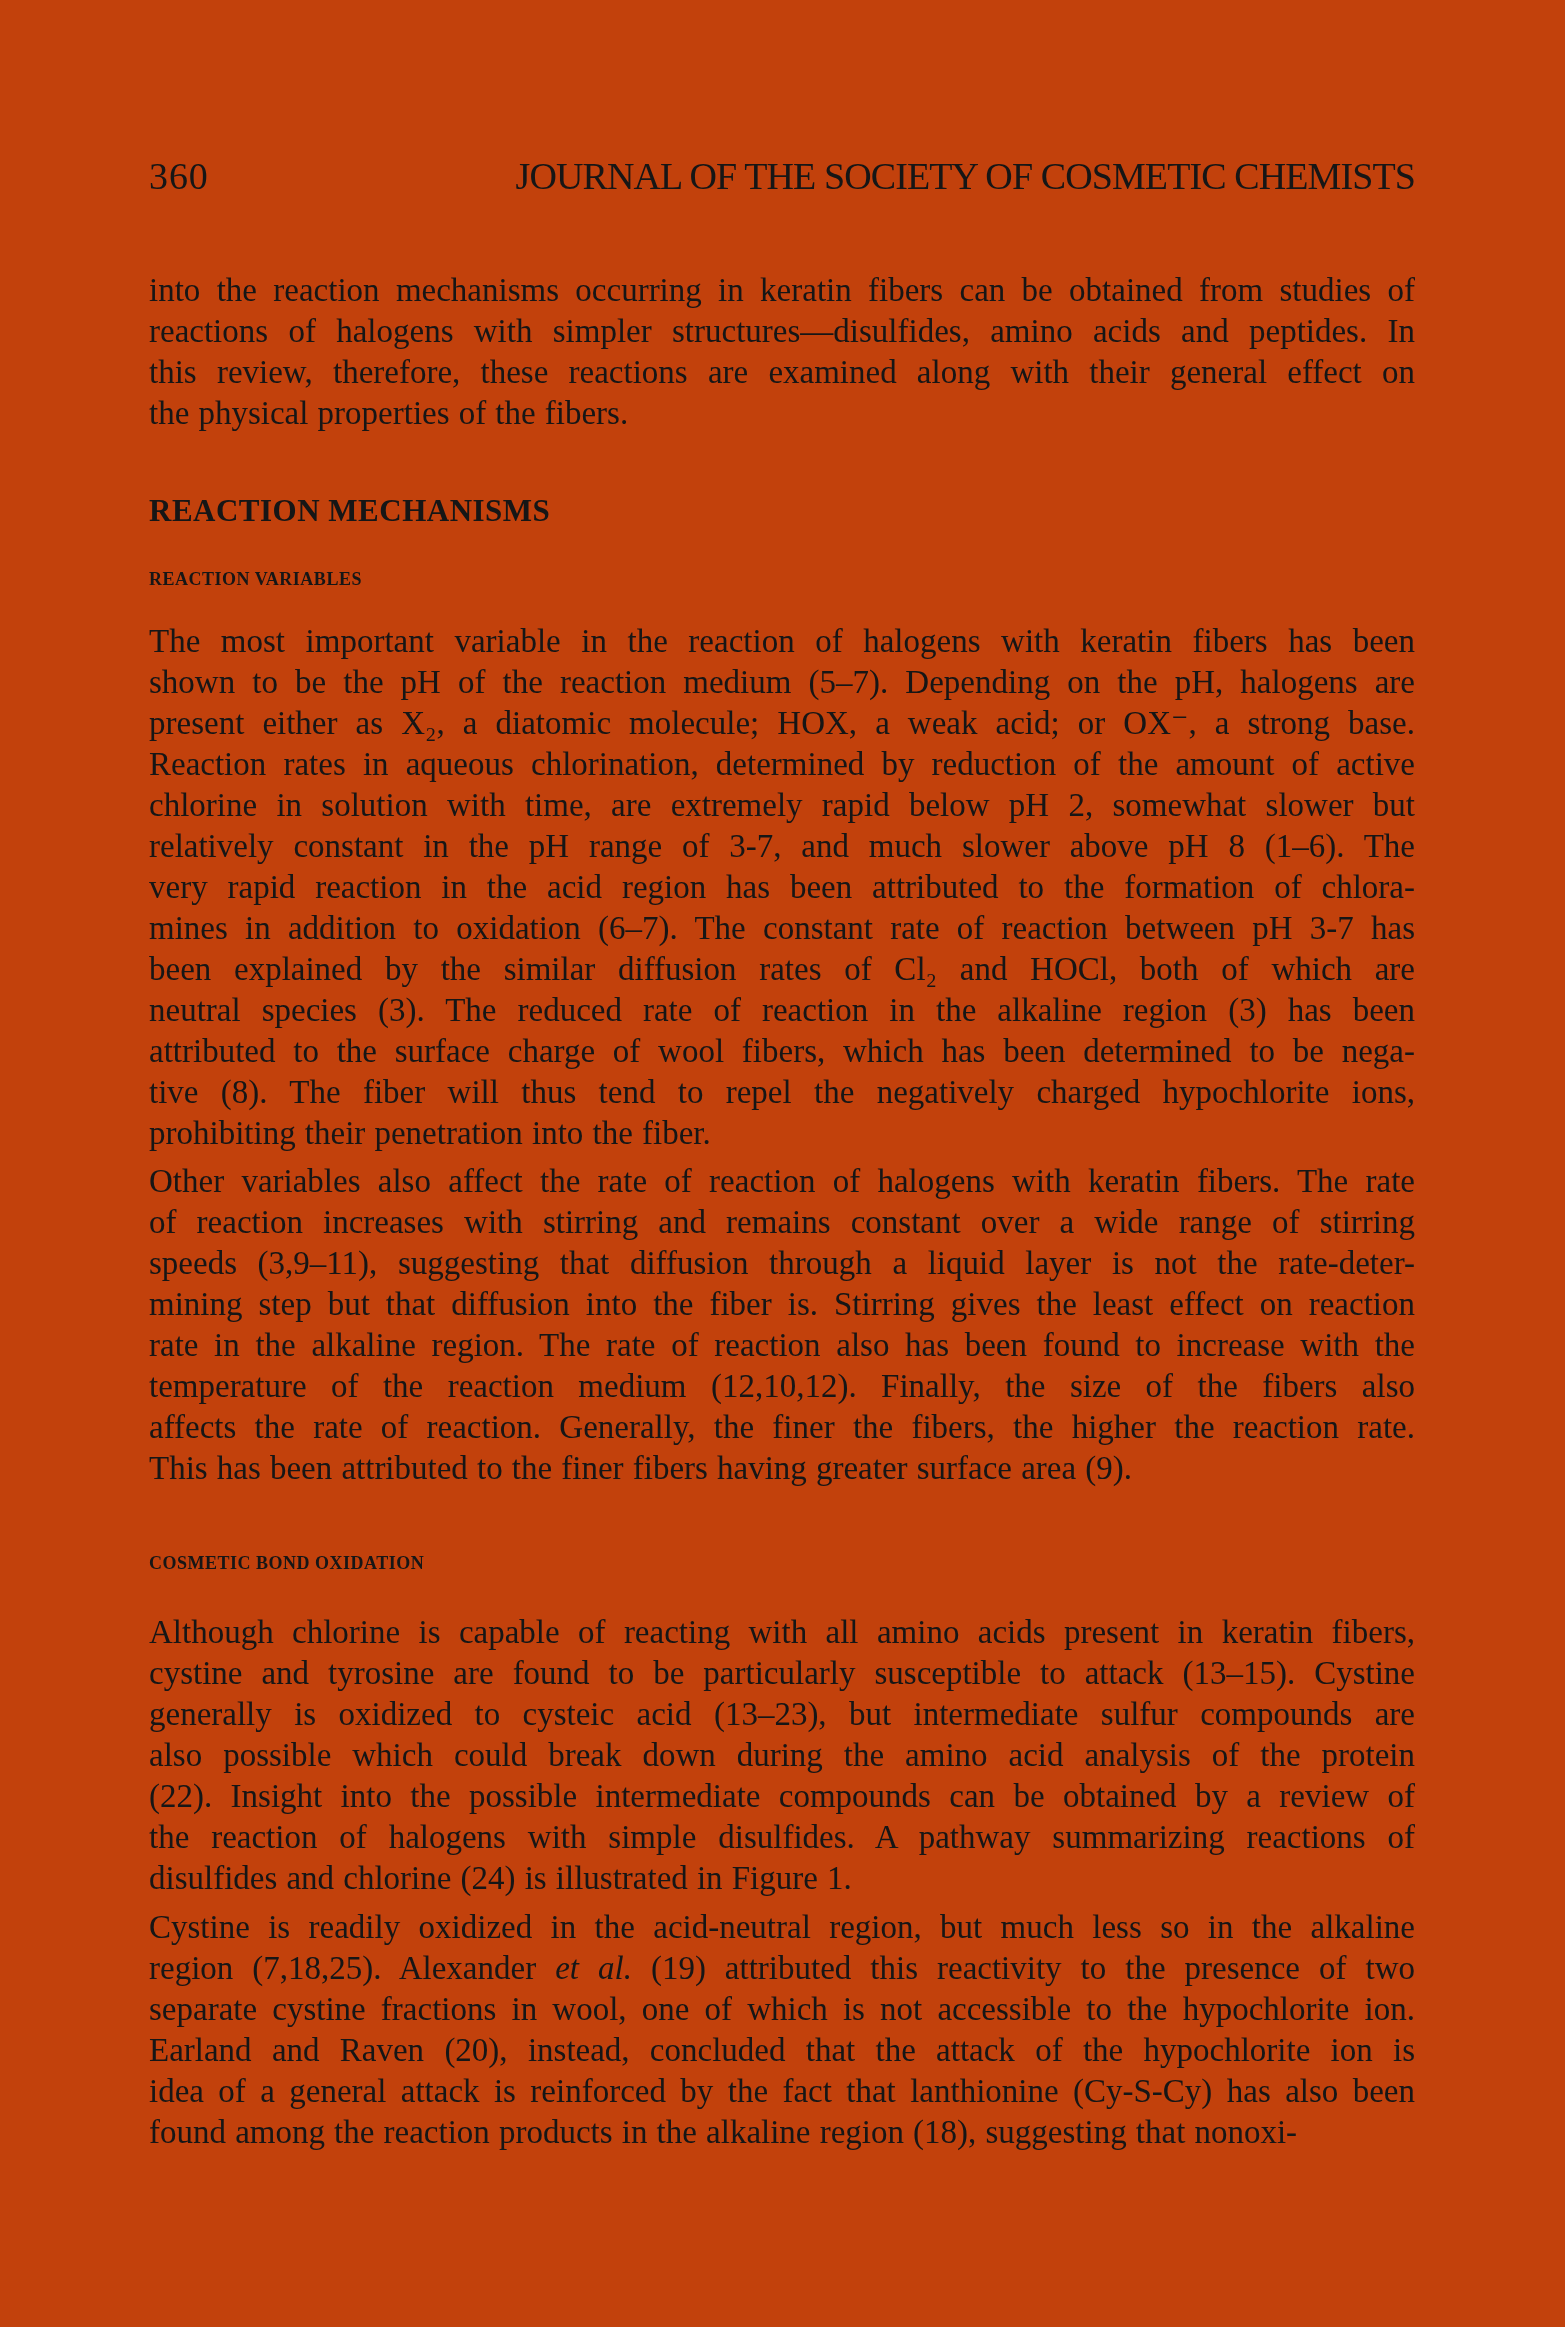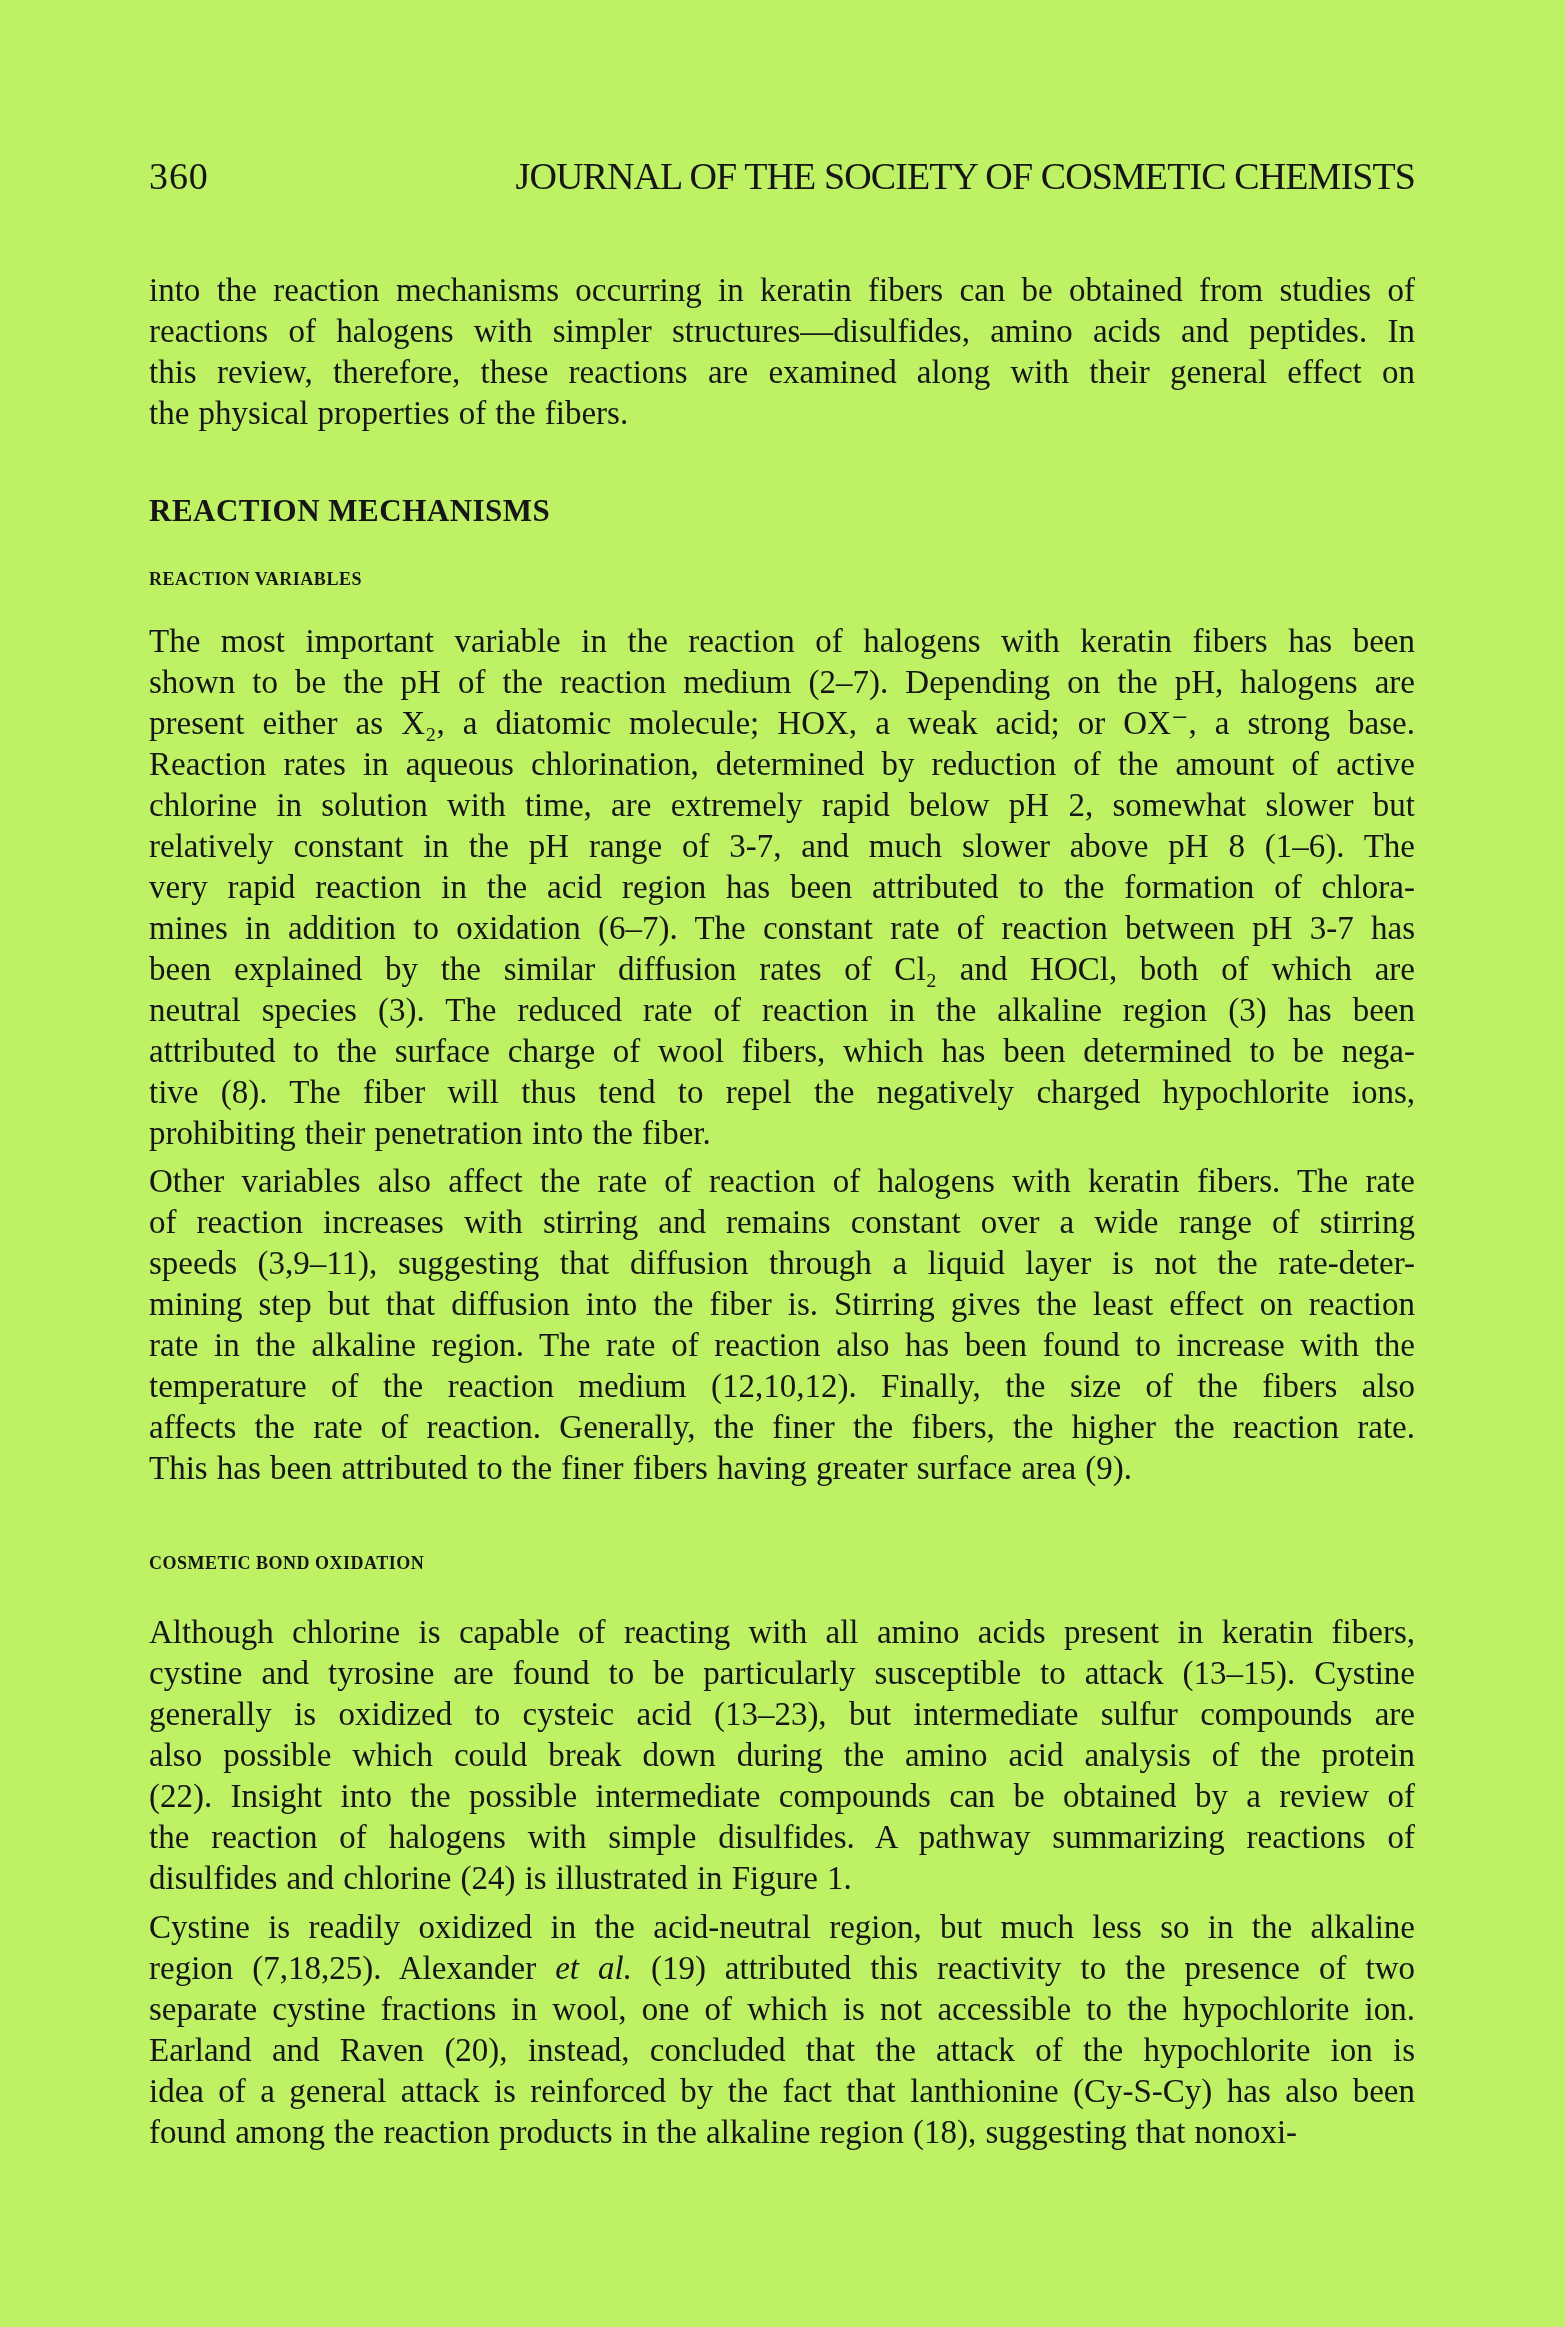--- a/index.html
+++ b/index.html
@@ -4,21 +4,21 @@
 <style>
   html, body {
     margin: 0;
     padding: 0;
     background: #ffffff;
   }
   .page {
     position: relative;
     width: 1566px;
     height: 2328px;
-    background: #bef264;
+    background: #c2410c;
     color: #161616;
     font-family: "Liberation Serif", "DejaVu Serif", serif;
     box-sizing: border-box;
     padding: 0 151px 0 149px;
     overflow: hidden;
   }
   .running-head {
     position: relative;
     margin-top: 156px;
     height: 41px;
@@ -95,21 +95,21 @@
         <div class="tline">this review, therefore, these reactions are examined along with their general effect on</div>
         <div class="tline tline-last">the physical properties of the fibers.</div>
       </section>
 
     <h1 class="section-heading">REACTION MECHANISMS</h1>
 
     <h2 class="subsection-heading">REACTION VARIABLES</h2>
 
     <section class="paragraph para-first">
         <div class="tline">The most important variable in the reaction of halogens with keratin fibers has been</div>
-        <div class="tline">shown to be the pH of the reaction medium (2–7). Depending on the pH, halogens are</div>
+        <div class="tline">shown to be the pH of the reaction medium (5–7). Depending on the pH, halogens are</div>
         <div class="tline">present either as X₂, a diatomic molecule; HOX, a weak acid; or OX⁻, a strong base.</div>
         <div class="tline">Reaction rates in aqueous chlorination, determined by reduction of the amount of active</div>
         <div class="tline">chlorine in solution with time, are extremely rapid below pH 2, somewhat slower but</div>
         <div class="tline">relatively constant in the pH range of 3-7, and much slower above pH 8 (1–6). The</div>
         <div class="tline">very rapid reaction in the acid region has been attributed to the formation of chlora-</div>
         <div class="tline">mines in addition to oxidation (6–7). The constant rate of reaction between pH 3-7 has</div>
         <div class="tline">been explained by the similar diffusion rates of Cl₂ and HOCl, both of which are</div>
         <div class="tline">neutral species (3). The reduced rate of reaction in the alkaline region (3) has been</div>
         <div class="tline">attributed to the surface charge of wool fibers, which has been determined to be nega-</div>
         <div class="tline">tive (8). The fiber will thus tend to repel the negatively charged hypochlorite ions,</div>

